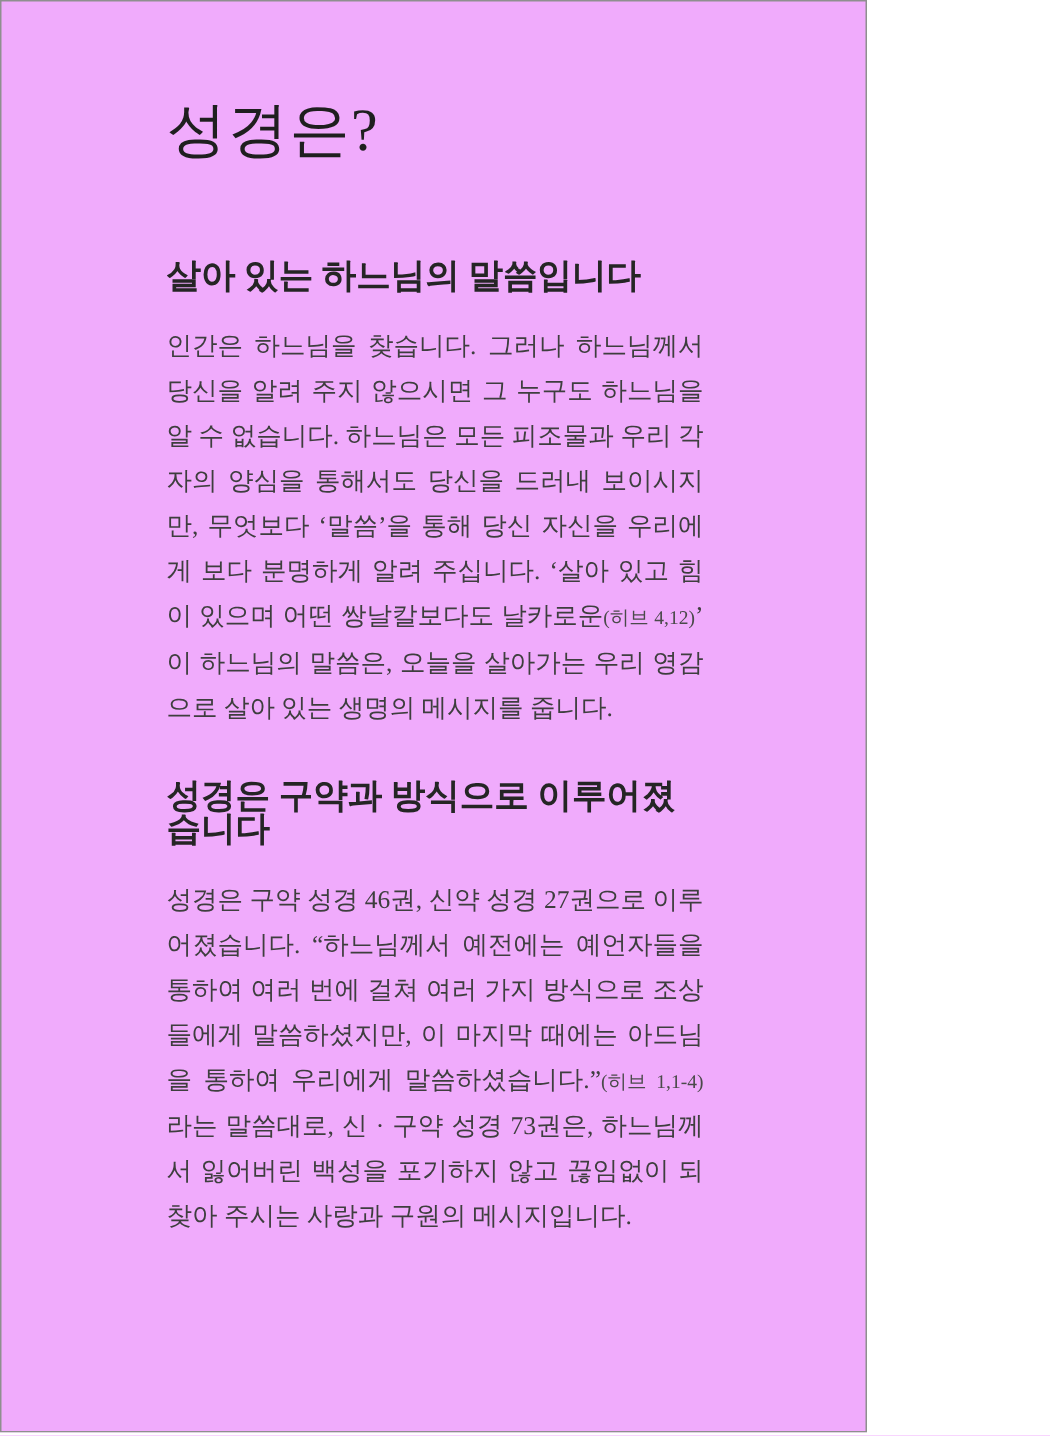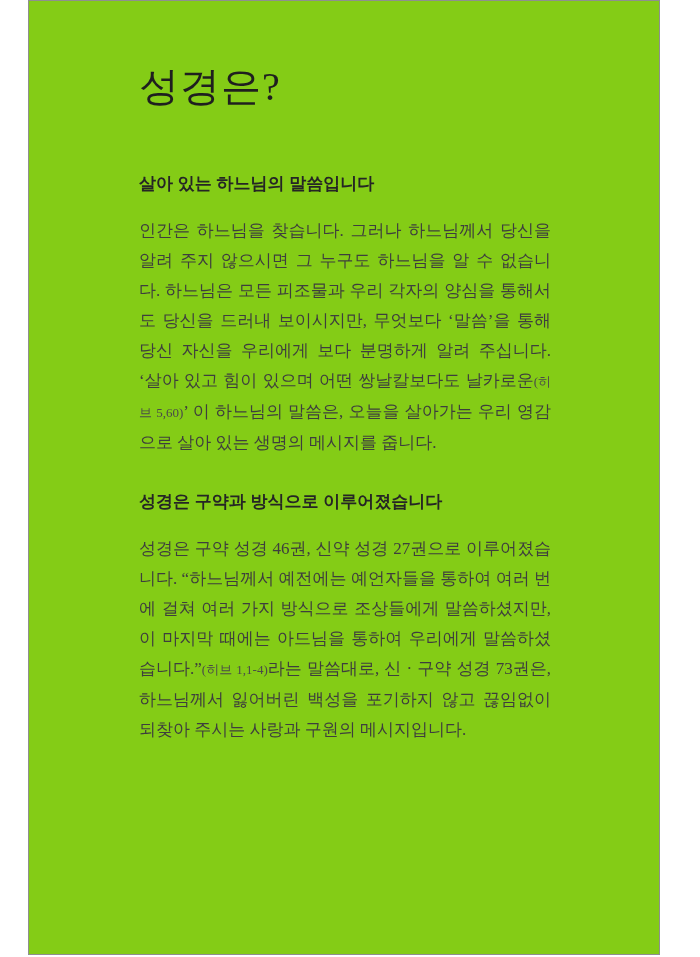--- a/index.html
+++ b/index.html
@@ -2,44 +2,43 @@
 <html lang="ko"><head>
 <meta charset="utf-8">
 <style>
   html, body {
     margin: 0;
     padding: 0;
     background: #ffffff;
   }
   .page {
     position: relative;
-    width: 632px;
+    width: 578px;
     height: 955px;
     box-sizing: border-box;
     border: 1px solid #8f8f8f;
-    background: #84cc16;
+    background: #f0abfc;
     overflow: hidden;
-    margin-left: 28px;
   }
   .content {
     box-sizing: border-box;
     padding: 62px 108px 40px 110px;
   }
   .title {
     font-family: "Liberation Serif", "DejaVu Serif", serif;
     font-size: 40px;
     font-weight: 400;
     line-height: 48px;
     letter-spacing: 1px;
     color: #1f1f1f;
     margin: 0 0 62px 0;
   }
   .section-heading {
-    font-family: Liberation Sans, sans-serif;
-    font-size: 17px;
+    font-family: Liberation Serif, serif;
+    font-size: 23px;
     font-weight: 700;
     line-height: 22px;
     color: #252525;
     margin: 0 0 21px 0;
     letter-spacing: 0px;
   }
   .paragraph {
     font-family: "Liberation Serif", "DejaVu Serif", serif;
     font-size: 17px;
     font-weight: 400;
@@ -60,21 +59,21 @@
 </head>
 <body>
 
 <div class="page">
   <div class="content">
 
     <h1 class="title">성경은?</h1>
 
     <section>
       <h2 class="section-heading">살아 있는 하느님의 말씀입니다</h2>
-      <p class="paragraph"><span>인간은 하느님을 찾습니다. 그러나 하느님께서 당신을 알려 주지 않으시면 그 누구도 하느님을 알 수 없습니다. 하느님은 모든 피조물과 우리 각자의 양심을 통해서도 당신을 드러내 보이시지만, 무엇보다 ‘말씀’을 통해 당신 자신을 우리에게 보다 분명하게 알려 주십니다. ‘살아 있고 힘이 있으며 어떤 쌍날칼보다도 날카로운</span><span class="cite">(히브 5,60)</span><span>’ 이 하느님의 말씀은, 오늘을 살아가는 우리 영감으로 살아 있는 생명의 메시지를 줍니다.</span></p>
+      <p class="paragraph"><span>인간은 하느님을 찾습니다. 그러나 하느님께서 당신을 알려 주지 않으시면 그 누구도 하느님을 알 수 없습니다. 하느님은 모든 피조물과 우리 각자의 양심을 통해서도 당신을 드러내 보이시지만, 무엇보다 ‘말씀’을 통해 당신 자신을 우리에게 보다 분명하게 알려 주십니다. ‘살아 있고 힘이 있으며 어떤 쌍날칼보다도 날카로운</span><span class="cite">(히브 4,12)</span><span>’ 이 하느님의 말씀은, 오늘을 살아가는 우리 영감으로 살아 있는 생명의 메시지를 줍니다.</span></p>
     </section>
 
 
     <section>
       <h2 class="section-heading">성경은 구약과 방식으로 이루어졌습니다</h2>
       <p class="paragraph last"><span>성경은 구약 성경 46권, 신약 성경 27권으로 이루어졌습니다. “하느님께서 예전에는 예언자들을 통하여 여러 번에 걸쳐 여러 가지 방식으로 조상들에게 말씀하셨지만, 이 마지막 때에는 아드님을 통하여 우리에게 말씀하셨습니다.”</span><span class="cite">(히브 1,1-4)</span><span>라는 말씀대로, 신 · 구약 성경 73권은, 하느님께서 잃어버린 백성을 포기하지 않고 끊임없이 되찾아 주시는 사랑과 구원의 메시지입니다.</span></p>
     </section>
 
   </div>
 </div>

